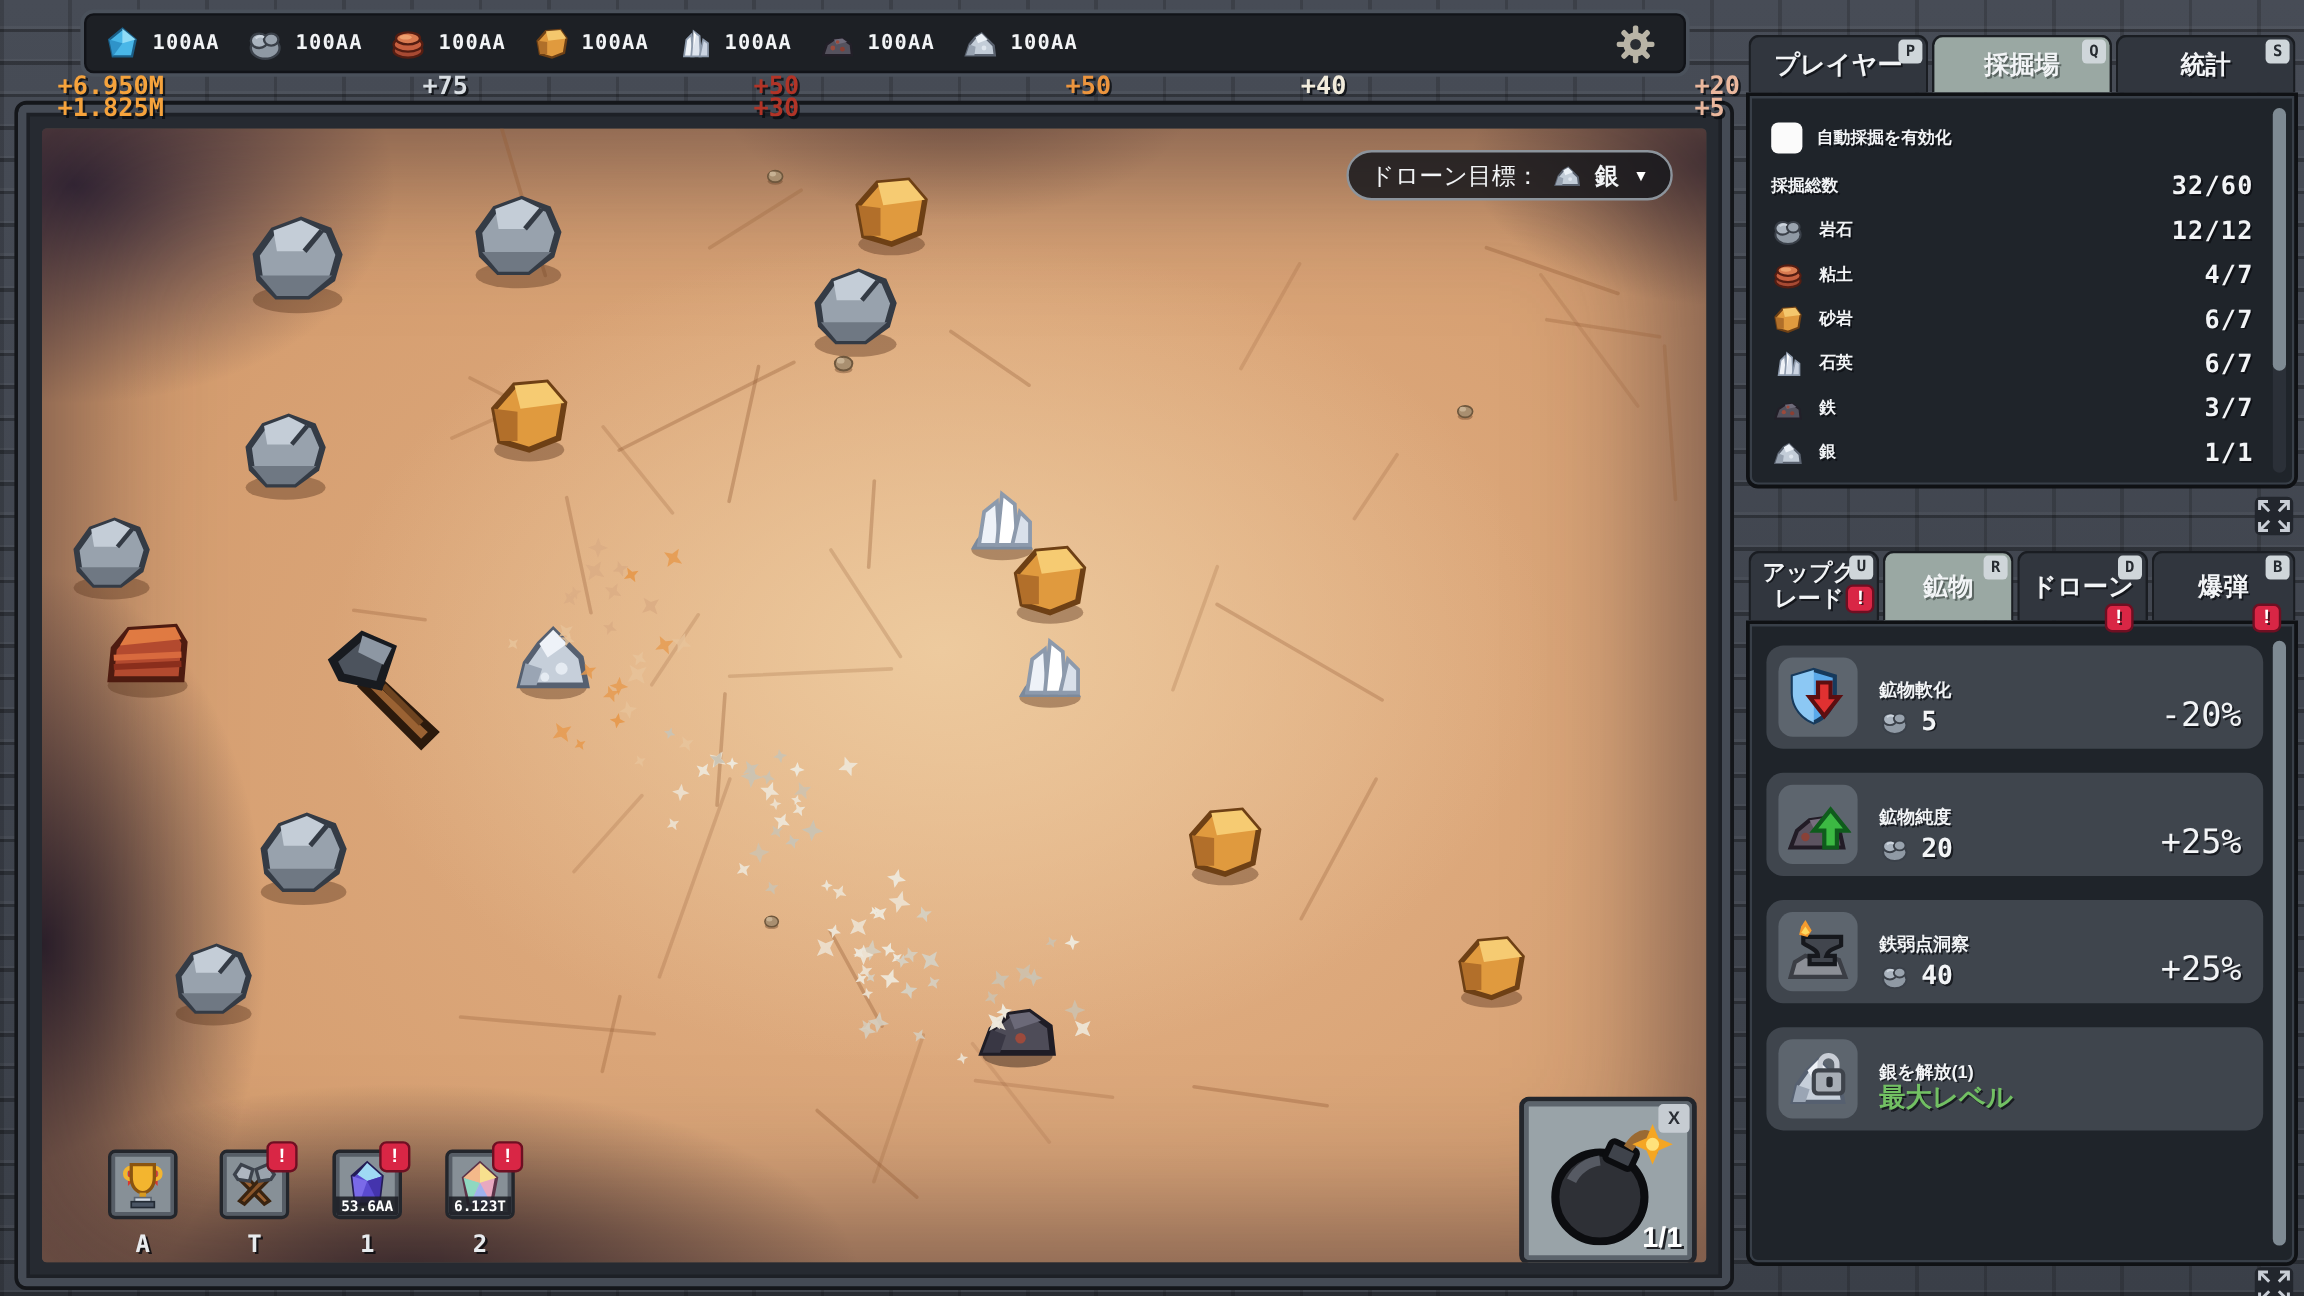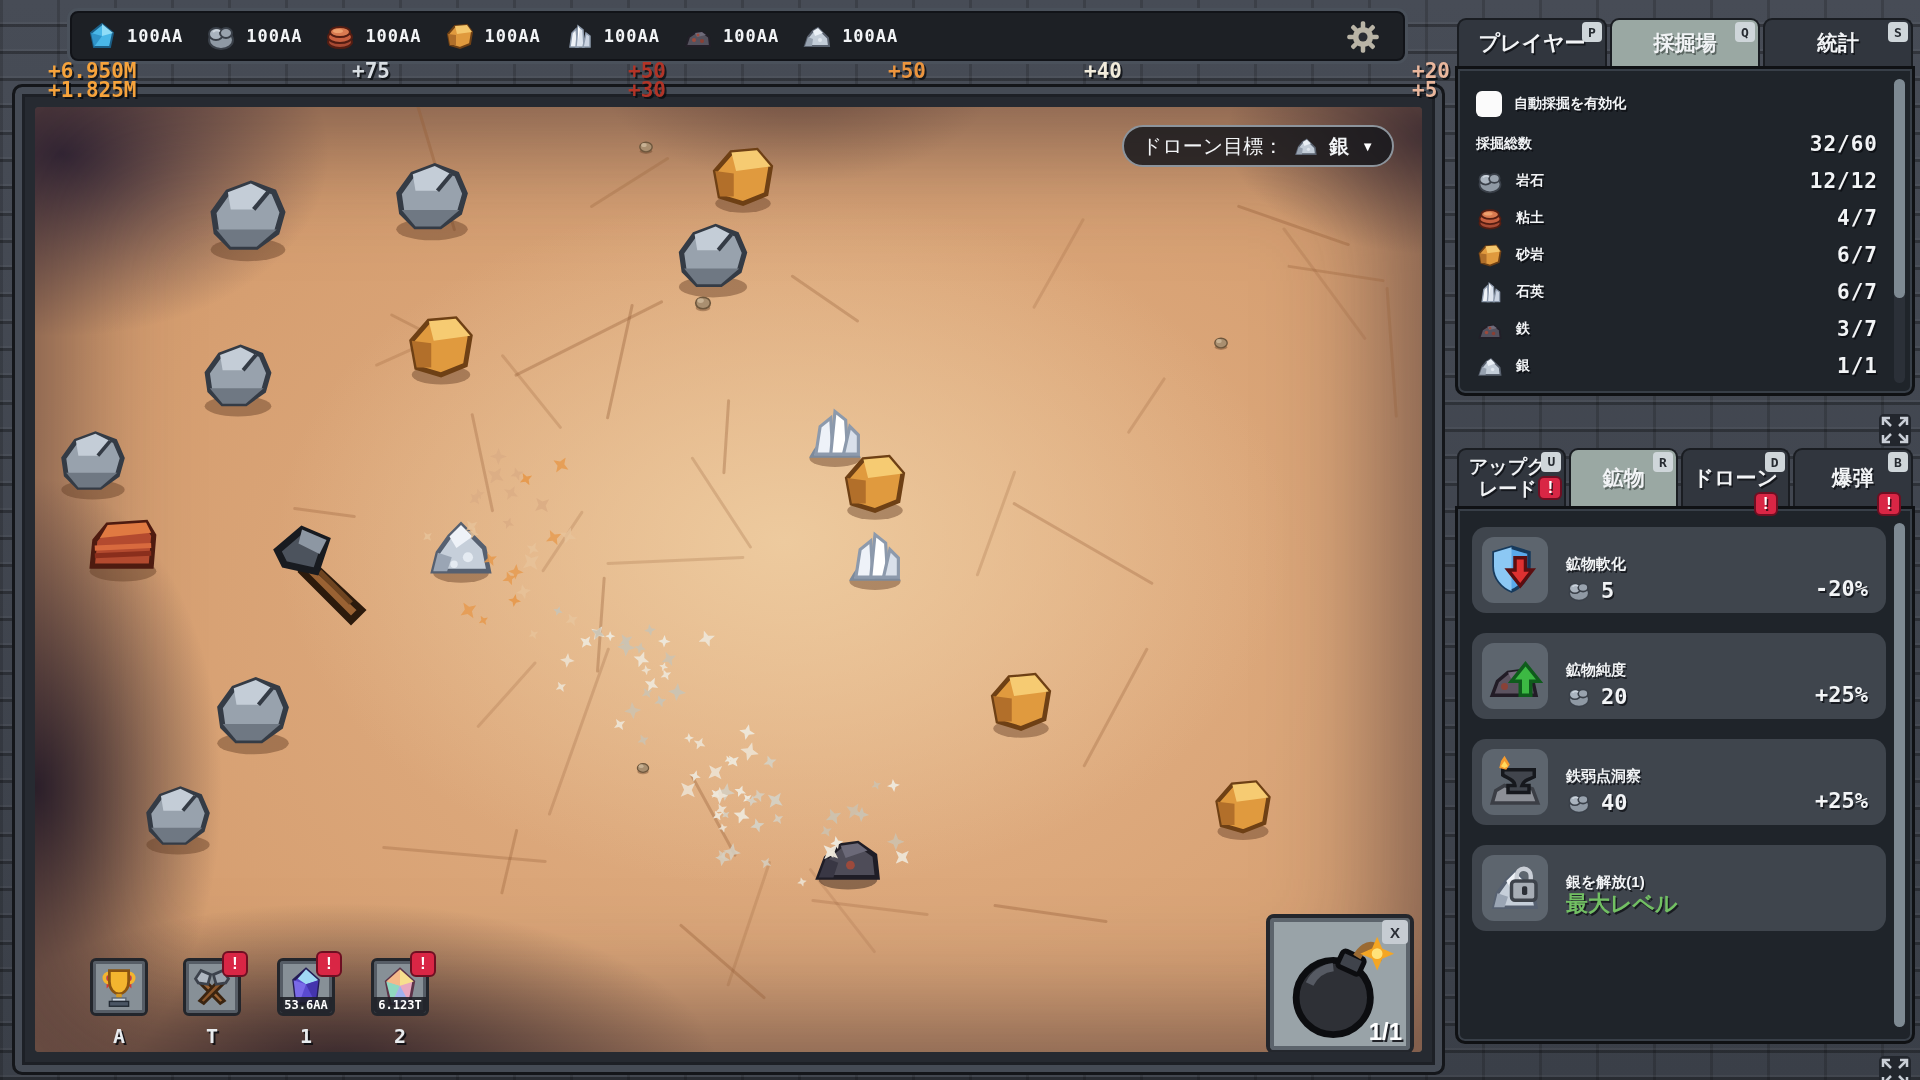--- a/index.html
+++ b/index.html
@@ -75,21 +75,21 @@
     color:#2a2e35;font-size:15px;font-weight:bold;display:flex;align-items:center;justify-content:center;cursor:pointer;}
   #bomb-count{position:absolute;right:8px;bottom:4px;color:#fff;font-size:24px;font-weight:bold;
     text-shadow:2px 2px 0 rgba(10,12,16,.85);}
 
   
   .rpanel{position:absolute;left:1455px;width:460px;}
   .rtabs{display:flex;gap:3px;padding:0 2px;}
   .rtab{position:relative;background:#31363e;border:2px solid #1a1d22;border-bottom:none;
     border-radius:9px 9px 0 0;color:#f2f4f6;font-size:21px;font-weight:bold;display:flex;
     align-items:center;justify-content:center;text-align:center;cursor:pointer;
-    text-shadow:1.5px 1.5px 0 rgba(8,10,14,.7);}
+    text-shadow:1.5px 1.5px 0 rgba(8,10,14,.7);margin-top:11px;}
   .rtab.active{background:#9aa8a3;text-shadow:1.5px 1.5px 0 rgba(40,48,46,.55);}
   .hotkey{position:absolute;top:2px;right:3px;width:20px;height:20px;background:#cfd6da;border-radius:4px;
     color:#262b31;font-size:13px;font-weight:bold;display:flex;align-items:center;justify-content:center;
     text-shadow:none;}
   .rbody{position:relative;background:#1f242a;border:3px solid #0f1114;border-radius:0 0 10px 10px;
     box-shadow:inset 0 0 0 2px #383f48;}
   .expand-btn{position:absolute;width:32px;height:32px;background:#22262d;border-radius:5px;cursor:pointer;
     right:4px;display:flex;align-items:center;justify-content:center;}
 
   
@@ -106,21 +106,21 @@
   
   #upg-body{padding:18px 26px 16px 14px;height:538px;}
   .card{position:relative;height:86px;background:#3f454d;border-radius:14px;margin-bottom:20px;cursor:pointer;}
   .card-iconbox{position:absolute;left:10px;top:10px;width:66px;height:66px;background:#5d656e;border-radius:12px;}
   .card-iconbox .ci{position:absolute;inset:5px;}
   .card-title{position:absolute;left:94px;top:12px;color:#f2f4f6;font-size:15px;font-weight:bold;
     text-shadow:1.5px 1.5px 0 rgba(8,10,14,.7);margin-top:16px;}
   .card-cost{position:absolute;left:94px;bottom:10px;display:flex;align-items:center;gap:9px;}
   .card-cost .cc-icon{width:26px;height:26px;}
   .card-cost .cc-val{color:#f2f4f6;font-size:22px;font-weight:bold;text-shadow:1.5px 1.5px 0 rgba(8,10,14,.7);}
-  .card-effect{position:absolute;right:18px;bottom:12px;color:#f2f4f6;font-size:22px;font-weight:bold;
+  .card-effect{position:absolute;right:18px;bottom:12px;color:#f2f4f6;font-size:28px;font-weight:normal;
     text-shadow:1.5px 1.5px 0 rgba(8,10,14,.7);}
   .card-status{position:absolute;left:94px;bottom:12px;font-size:22px;font-weight:bold;
     text-shadow:1.5px 1.5px 0 rgba(8,10,14,.7);}
 </style>
 </head>
 <body>
 
 <svg width="0" height="0" style="position:absolute">
 <defs>
   <symbol id="sym-crystal" viewBox="0 0 32 32">

